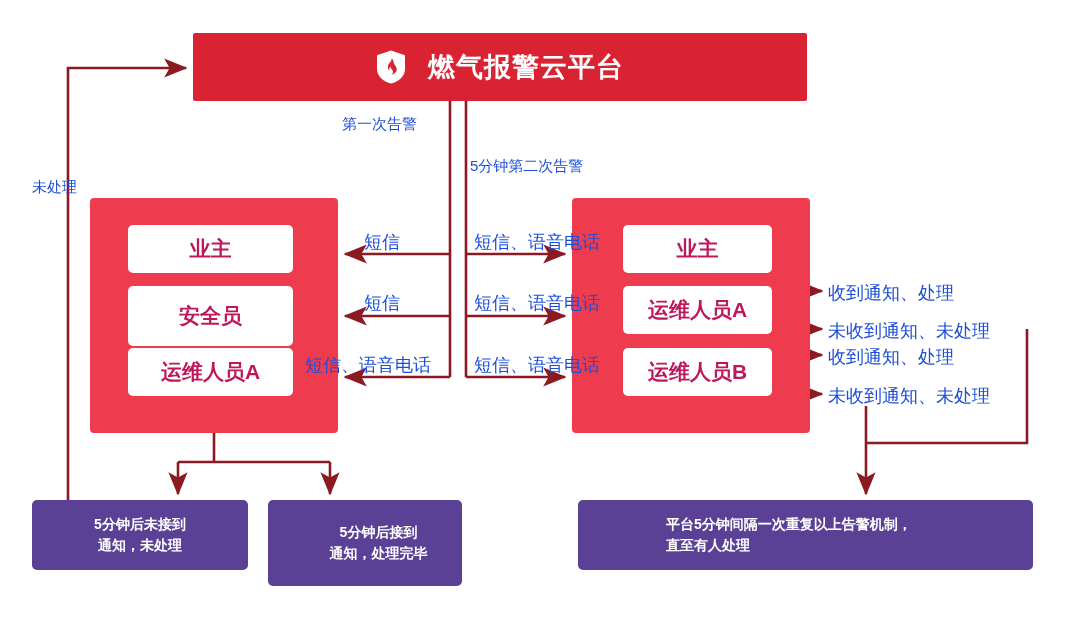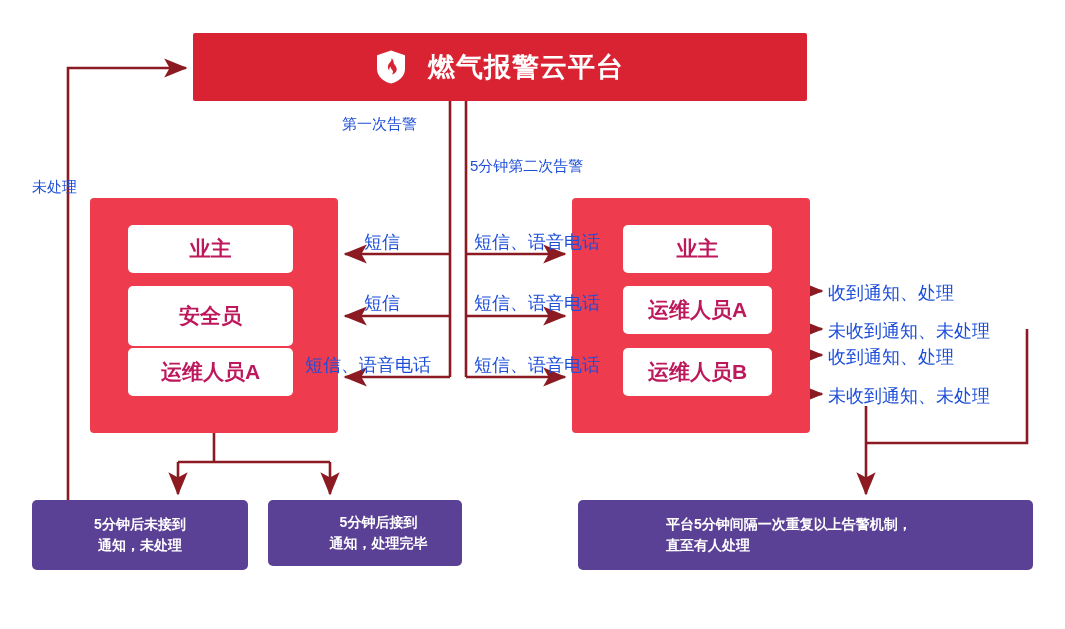--- a/index.html
+++ b/index.html
@@ -80,21 +80,21 @@
     box-sizing: border-box;
   }
   .outcome-text {
     color: #ffffff;
     font-size: 14px;
     font-weight: bold;
     line-height: 1.5;
     white-space: pre-line;
   }
   #outcome-1 { left: 32px;  top: 500px; width: 216px; height: 70px; justify-content: center; }
-  #outcome-2 { left: 268px; top: 500px; width: 194px; height: 66px; justify-content: center; padding-left: 27px; }
+  #outcome-2 { left: 268px; top: 500px; width: 194px; height: 86px; justify-content: center; padding-left: 27px; }
   #outcome-3 { left: 578px; top: 500px; width: 455px; height: 70px; padding-left: 88px; }
   #outcome-1 .outcome-text, #outcome-2 .outcome-text { text-align: center; }
 
   
   .edge-label {
     position: absolute;
     color: #1d4ed8;
     font-size: 15px;
     white-space: nowrap;
   }

